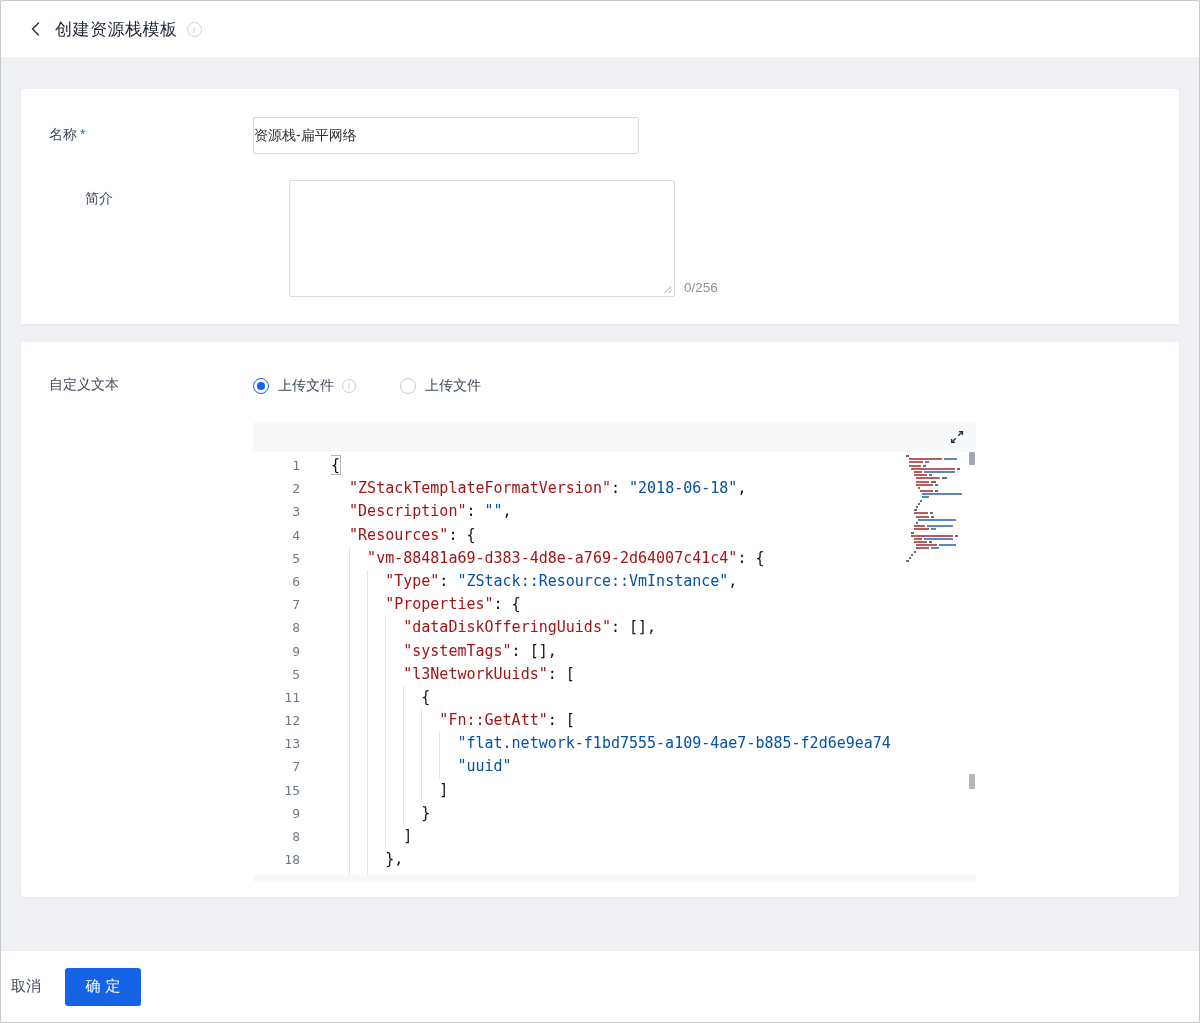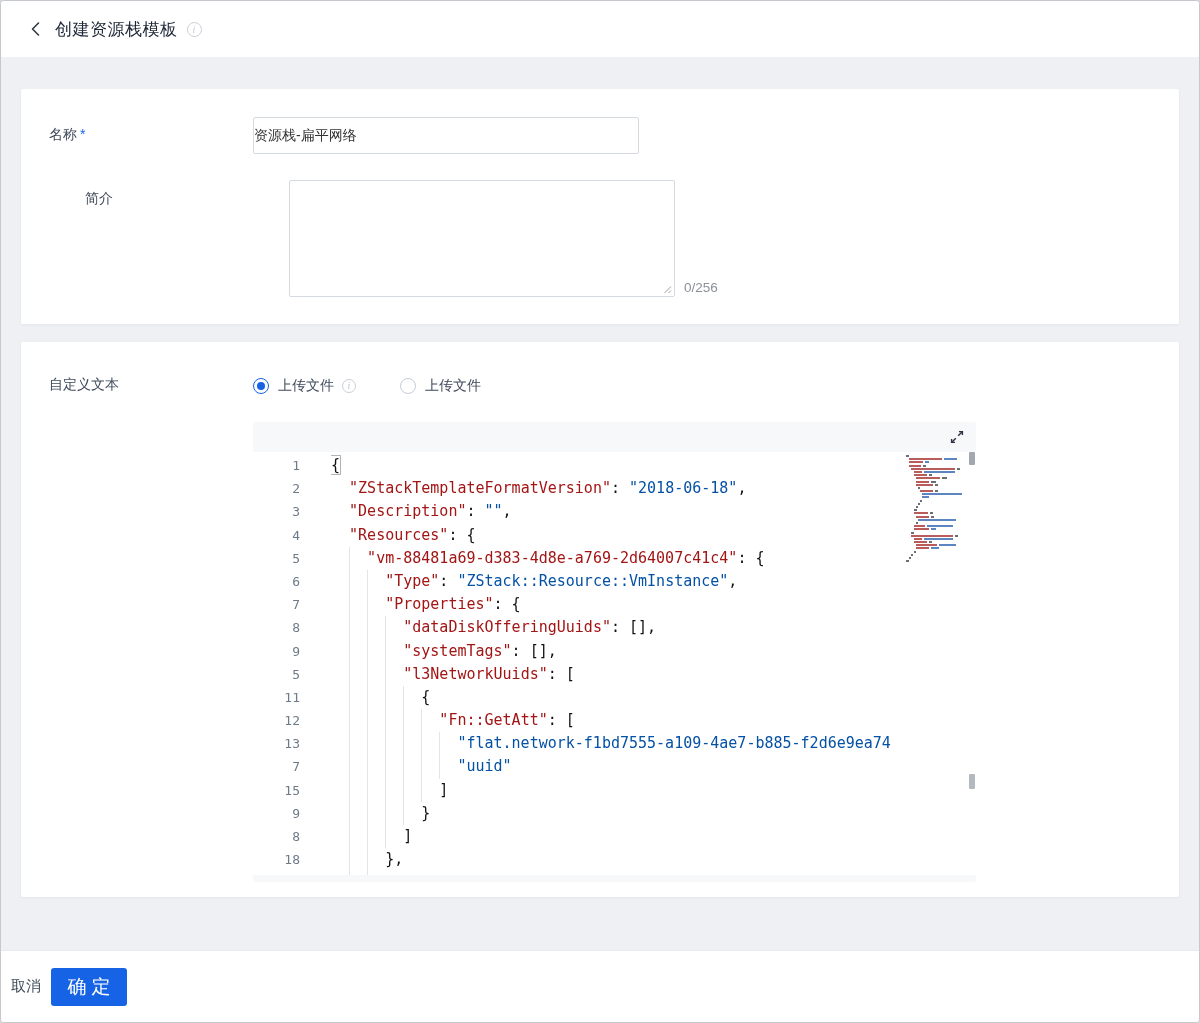--- a/index.html
+++ b/index.html
@@ -119,22 +119,22 @@
   .footer{
     position:absolute; left:0; right:0; bottom:0; height:72px; background:#fff;
     border-top:1px solid #e8eaee; display:flex; align-items:center; justify-content:flex-start;
     padding-right:14px;
   }
   .cancel-btn{
     border:none; background:transparent; font-size:15px; color:#3f4a5a; cursor:pointer;
     padding:8px 10px; font-family:"Liberation Sans","DejaVu Sans",sans-serif;
   }
   .confirm-btn{
-    min-width:76px; height:38px; background:#1664e5; color:#fff;
-    border:none; border-radius:3px; font-size:19px; cursor:pointer;
+    margin-left:14px; min-width:76px; height:38px; background:#1664e5; color:#fff;
+    border:none; border-radius:3px; font-size:15px; cursor:pointer;
     letter-spacing:5px; padding:0 8px 0 13px;
     font-family:"Liberation Sans","DejaVu Sans",sans-serif;
   }
 </style>
 </head>
 <body>
 
 <div class="screen">
 
   <div class="topbar">

